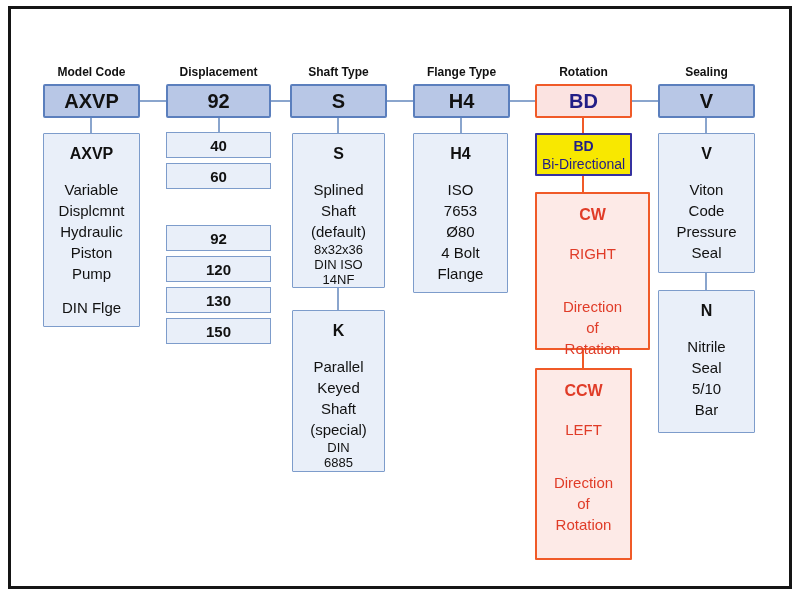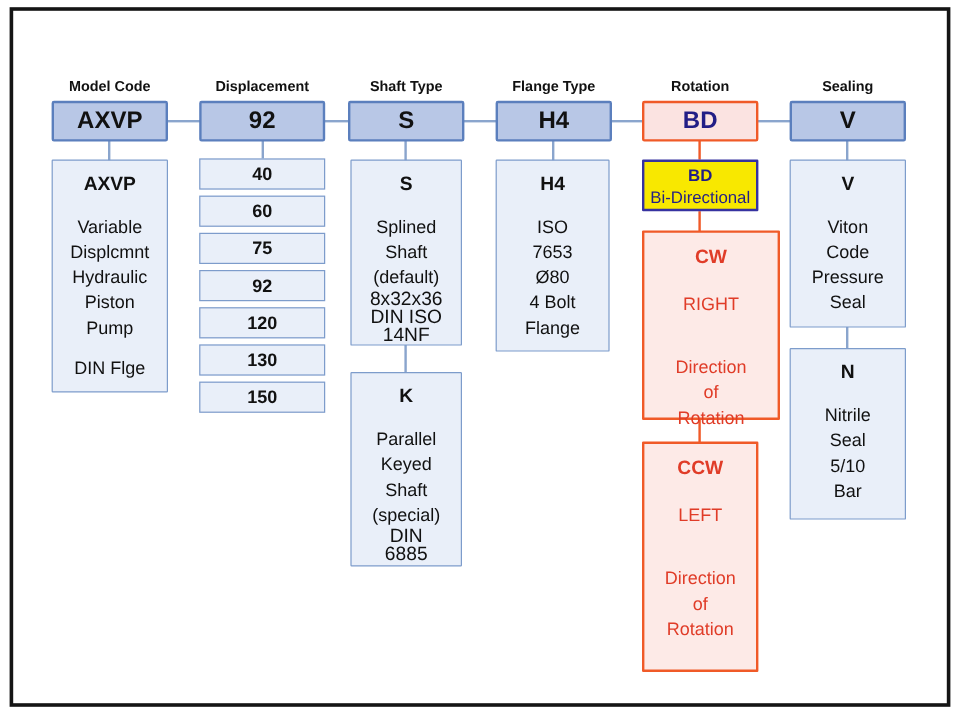--- a/index.html
+++ b/index.html
@@ -12,21 +12,21 @@
   .hdr{position:absolute;top:84px;height:34px;display:flex;align-items:center;justify-content:center;
        font-size:20px;font-weight:bold;background:var(--header-fill,#b8c7e6);
        border:2px solid var(--header-border,#5b7fbd);border-radius:2px;z-index:2;box-sizing:border-box;}
   .hdr.rot{background:var(--pink-fill,#fbe3e1);border-color:var(--orange,#f05a28);
            color:var(--navy,#221e86);}
   .box{position:absolute;box-sizing:border-box;display:flex;flex-direction:column;align-items:center;
        background:var(--detail-fill,#e9eff9);border:1.5px solid var(--detail-border,#7d9ccb);
        border-radius:1px;font-size:15px;line-height:21px;text-align:center;z-index:1;}
   .box .bt{font-weight:bold;font-size:16px;margin-top:9px;}
   .box .grp{margin-top:15px;}
-  .box .small{font-size:16px;line-height:15px;}
+  .box .small{font-size:13px;line-height:15px;}
   .box .footer{margin-top:13px;}
   .opt{position:absolute;left:166px;width:105px;height:26px;display:flex;align-items:center;
        justify-content:center;font-size:15px;font-weight:bold;box-sizing:border-box;
        background:var(--detail-fill,#e9eff9);border:1.5px solid var(--detail-border,#7d9ccb);z-index:1;}
   .box.red{background:var(--pink-light-fill,#fdeae7);border:2px solid var(--orange,#f05a28);
            color:var(--red-text,#e03c28);}
   .box.red .bt{margin-top:10px;}
   .box.red .dir{margin-top:18px;}
   .box.red .grp{margin-top:32px;}
   .box.yellow{background:var(--yellow-fill,#f8e800);border:2px solid var(--yellow-border,#3632a0);
@@ -76,21 +76,20 @@
       <div>Displcmnt</div>
       <div>Hydraulic</div>
       <div>Piston</div>
       <div>Pump</div>
     </div>
     <div class="footer">DIN Flge</div>
   </div>
 
   <div class="opt" style="top:132px;">40</div>
   <div class="opt" style="top:163px;">60</div>
-  <div class="opt" style="top:194px;">75</div>
   <div class="opt" style="top:225px;">92</div>
   <div class="opt" style="top:256px;">120</div>
   <div class="opt" style="top:287px;">130</div>
   <div class="opt" style="top:318px;">150</div>
 
   <div class="box" style="left:292px;top:133px;width:93px;height:155px;">
     <div class="bt">S</div>
     <div class="grp">
       <div>Splined</div>
       <div>Shaft</div>

